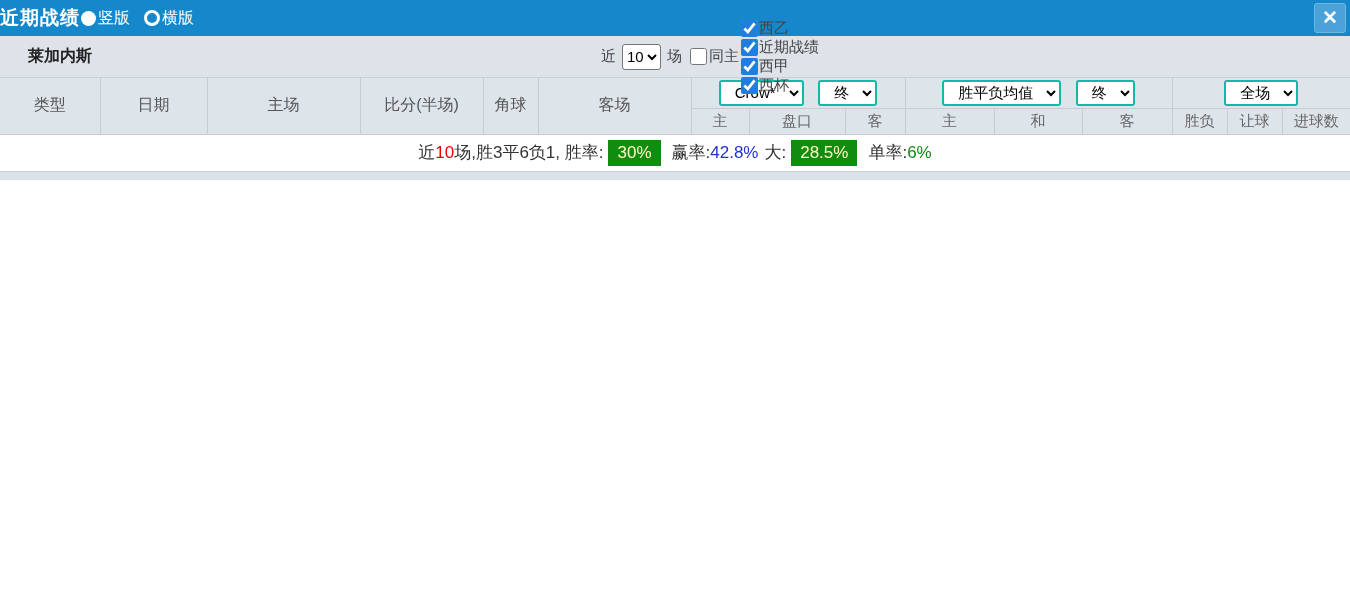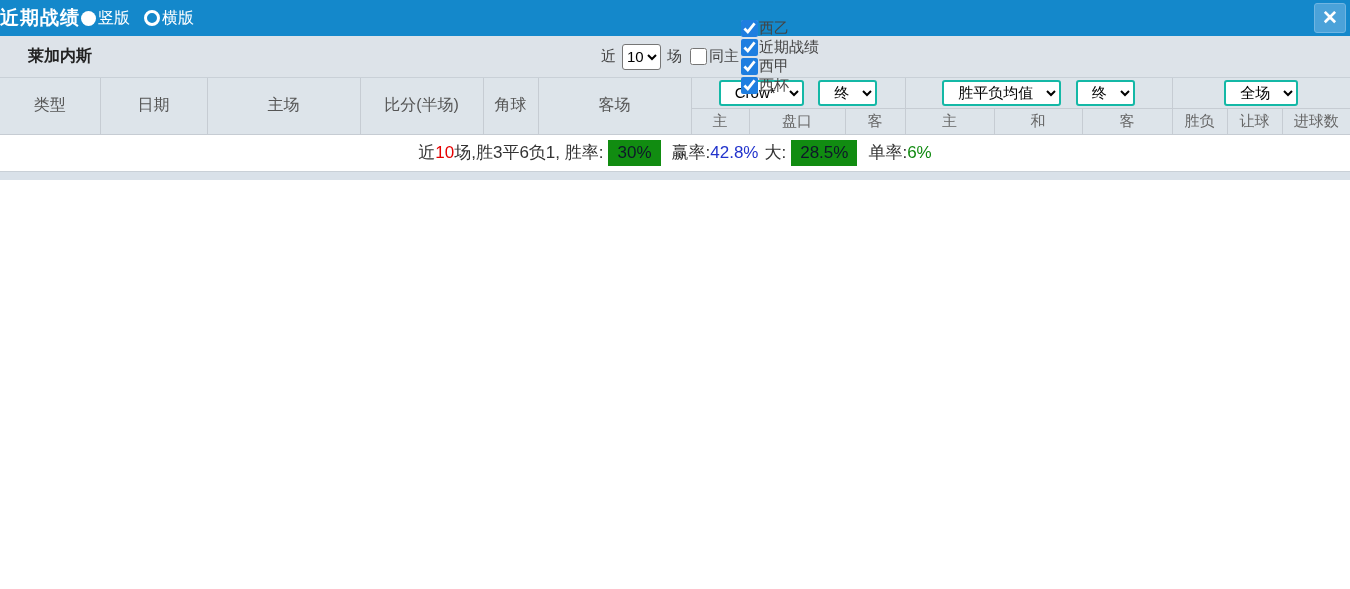--- a/index.html
+++ b/index.html
@@ -47,21 +47,21 @@
   thead tr.h1 th { height:30px; font-size:16px; }
   thead tr.h2 th { height:26px; font-size:15px; color:#666; }
   thead th:last-child { border-right:none;margin-top:37px; }
   thead select { height:26px; font-size:15px; border:2px solid #14b8a6; border-radius:3px; background:#fff; margin:0 5px; padding:0 10px; }
   
   .summary {
     height:36px; display:flex; align-items:center; justify-content:center;
     font-size:17px; color:#333; background:#fff;
   }
   .summary .red { color:#e60000; }
-  .summary .badge { background:#118c11; color:#0f172a; padding:3px 9px; margin:0 5px; display:inline-block; }
+  .summary .badge { background:#118c11; color:#fef9c3; padding:3px 9px; margin:0 5px; display:inline-block; }
   .summary .blue { color:#2233cc; }
   .summary .green { color:#0f8a0f; }
   .summary .seg { margin-left:6px;text-align:right; }
   .bottom-strip { height:9px; background:#d9e1e9; border-top:1px solid #c9d0d7; }
 </style>
 </head>
 <body>
 
 <div class="titlebar">
   <div class="title-group">

